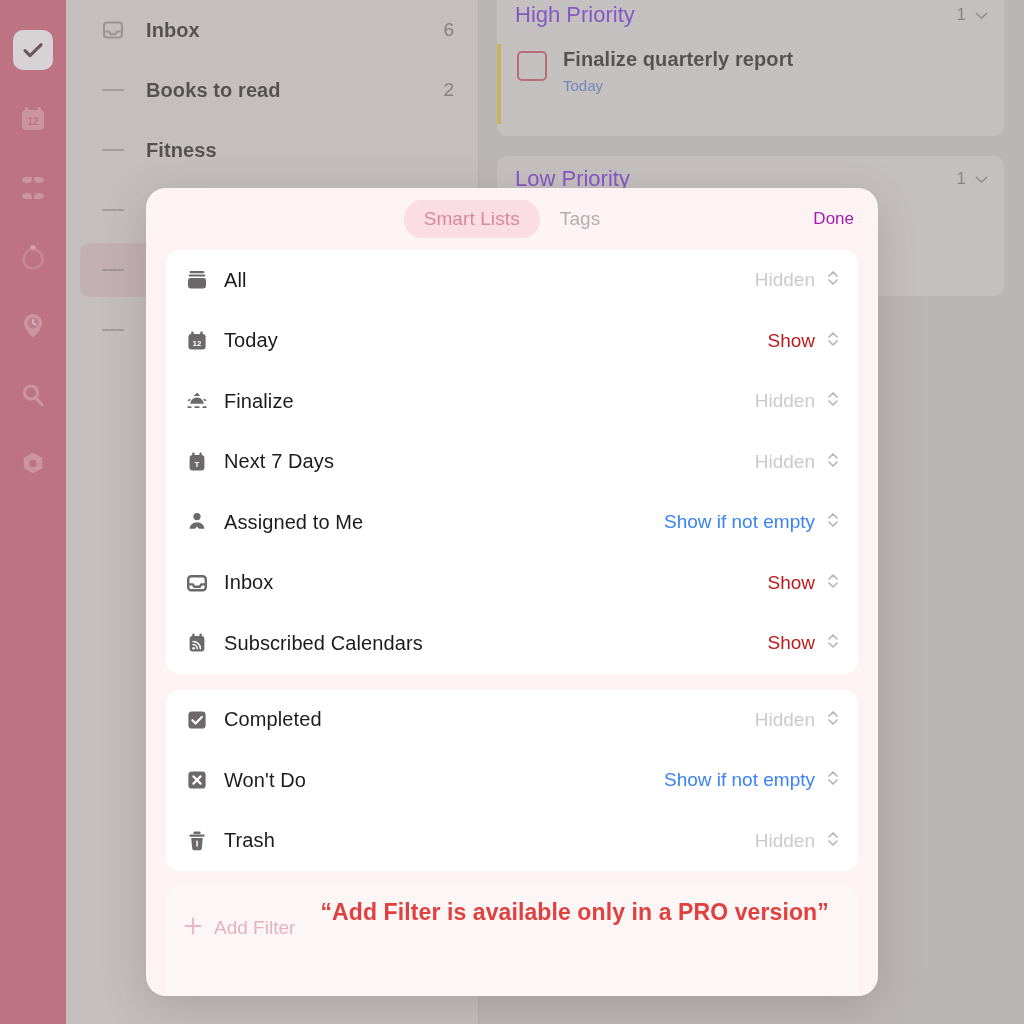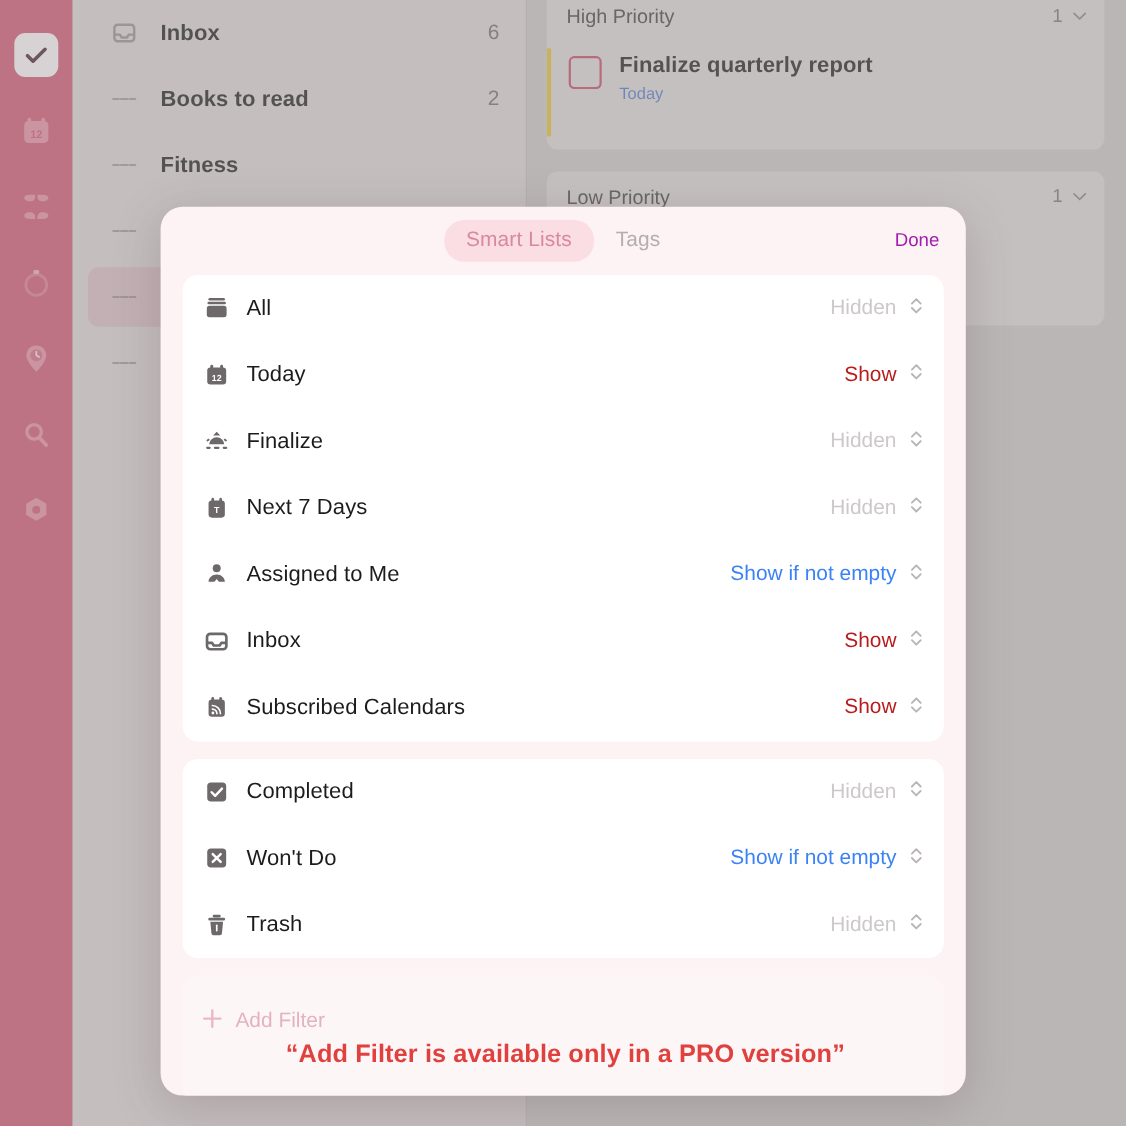--- a/index.html
+++ b/index.html
@@ -116,22 +116,22 @@
     overflow: hidden;
   }
   .sec-head {
     display: flex;
     align-items: center;
     height: 46px;
     padding: 0 16px 0 18px;
   }
   .sec-title {
     flex: 1;
-    font-size: 18px;
-    color: #404040;
+    font-size: 22px;
+    color: #6d28d9;
   }
   .sec-count {
     font-size: 17px;
     color: #736e70;
     margin-right: 9px;
   }
   .chev-down {
     width: 13px; height: 8px;
   }
   .task-row {
@@ -257,21 +257,20 @@
     flex: none;
   }
 
   .footer-card {
     margin: 0 20px 0 20px;
     background: #fdf6f7;
     border-radius: 14px;
     min-height: 96px;
     display: flex;
     padding: 10px 16px 10px 16px;
-    flex-direction: column;
   }
   .add-filter {
     display: flex;
     align-items: center;
     flex: none;
     margin-right: 8px;
     align-self: flex-start;
     margin-top: 18px;
   }
   .plus-icon {

